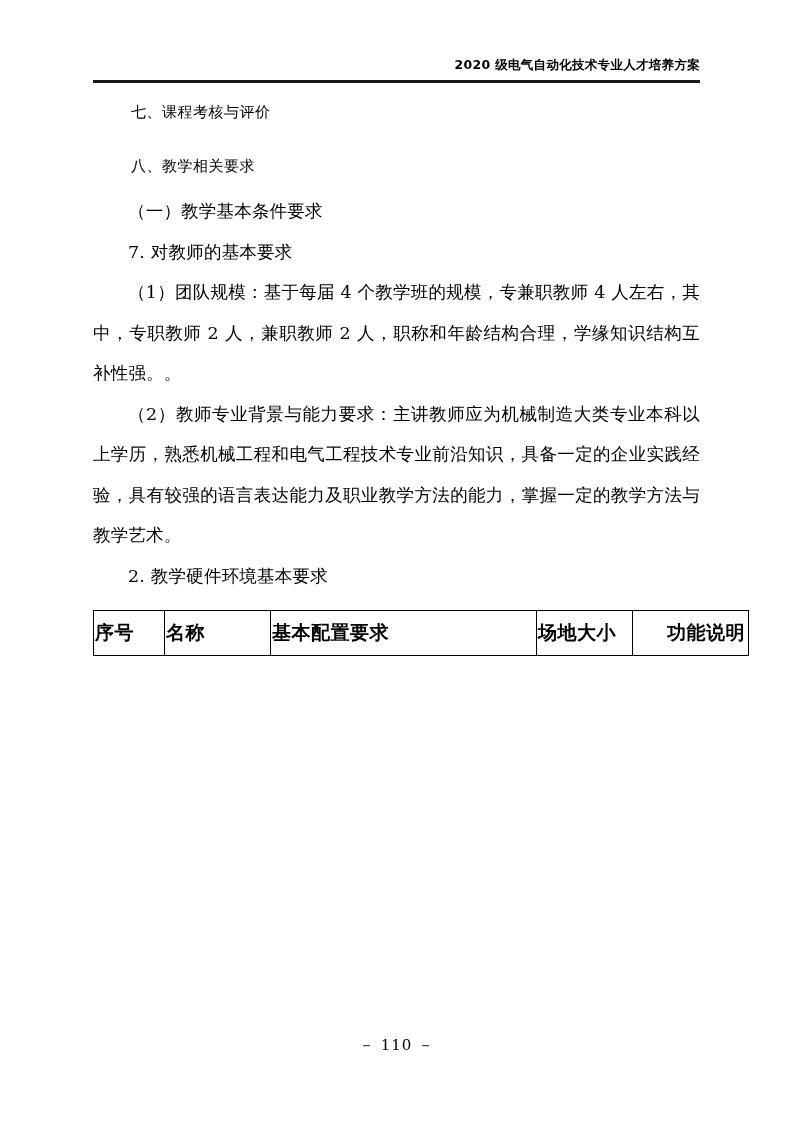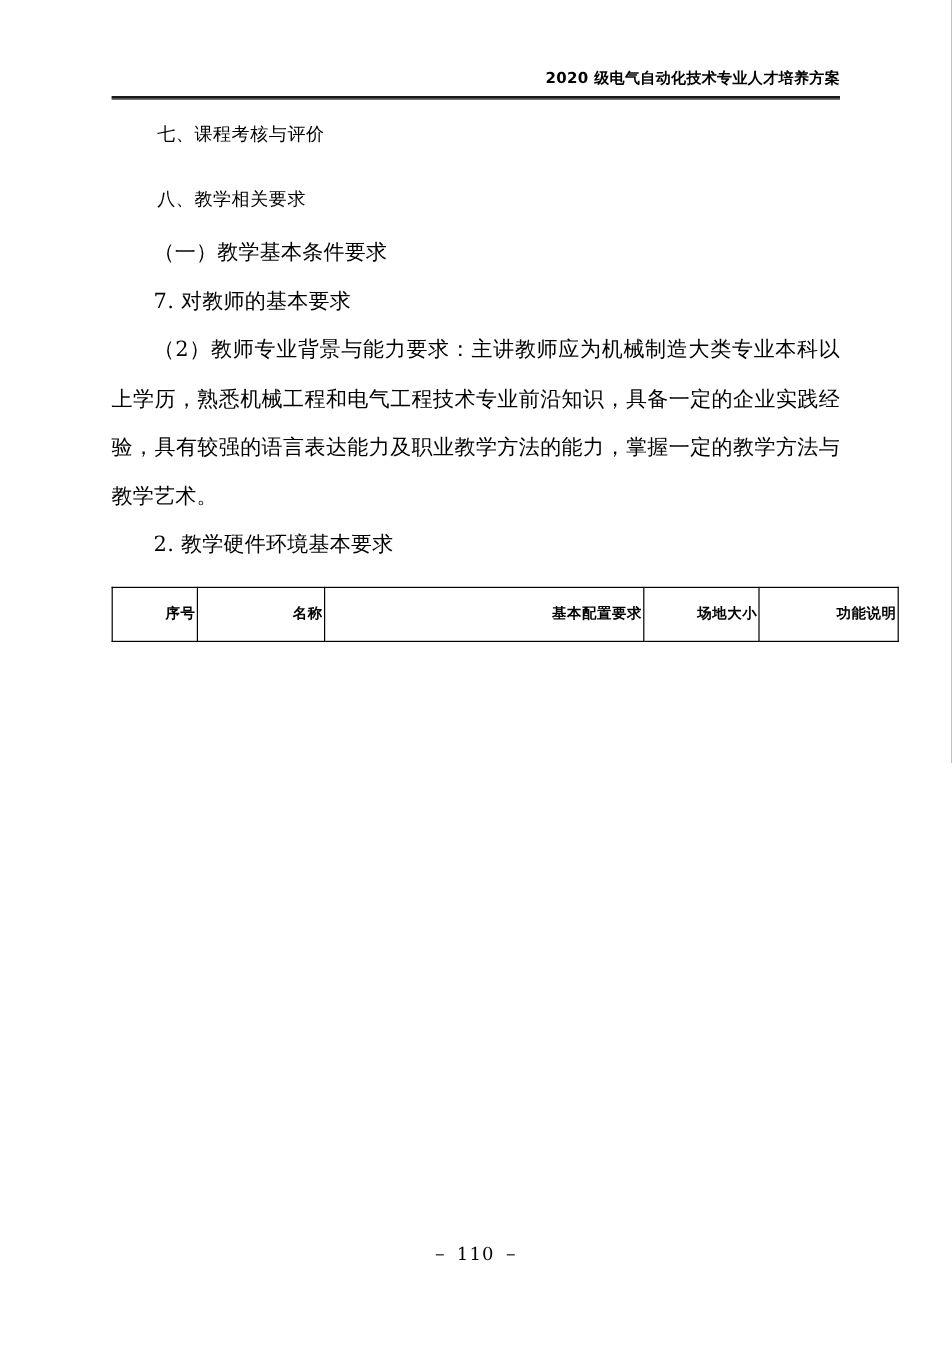--- a/index.html
+++ b/index.html
@@ -81,23 +81,23 @@
   }
   table.cfg {
     border-collapse: collapse;
     width: 607px;
     table-layout: fixed;
   }
   table.cfg th {
     border: 1.5px solid #000;
     font-family: Liberation Serif, serif;
     font-weight: bold;
-    font-size: 12px;
+    font-size: 19px;
     height: 42px;
-    text-align: right;
+    text-align: left;
     vertical-align: middle;
     letter-spacing: 0.5px;
   }
   .col1 { width: 68px; }
   .col2 { width: 103px; }
   .col3 { width: 263px; }
   .col4 { width: 93px; }
   .col5 { width: 80px; padding-left: 34px; }
   
   .footer {
@@ -124,20 +124,21 @@
 
       <h2 class="section">七、课程考核与评价</h2>
       <div class="spacer-6"></div>
 
       <div class="spacer-10"></div>
       <h2 class="section">八、教学相关要求</h2>
       <div class="spacer-6"></div>
 
       <p class="para">（一）教学基本条件要求</p>
       <p class="para">7. 对教师的基本要求</p>
+      <p class="para">（1）团队规模：基于每届 4 个教学班的规模，专兼职教师 4 人左右，其中，专职教师 2 人，兼职教师 2 人，职称和年龄结构合理，学缘知识结构互补性强。。</p>
       <p class="para">（2）教师专业背景与能力要求：主讲教师应为机械制造大类专业本科以上学历，熟悉机械工程和电气工程技术专业前沿知识，具备一定的企业实践经验，具有较强的语言表达能力及职业教学方法的能力，掌握一定的教学方法与教学艺术。</p>
       <p class="para">2. 教学硬件环境基本要求</p>
 
       <div class="tbl-wrap">
         <table class="cfg">
           <thead>
             <tr>
               <th class="col1">序号</th>
               <th class="col2">名称</th>
               <th class="col3">基本配置要求</th>

